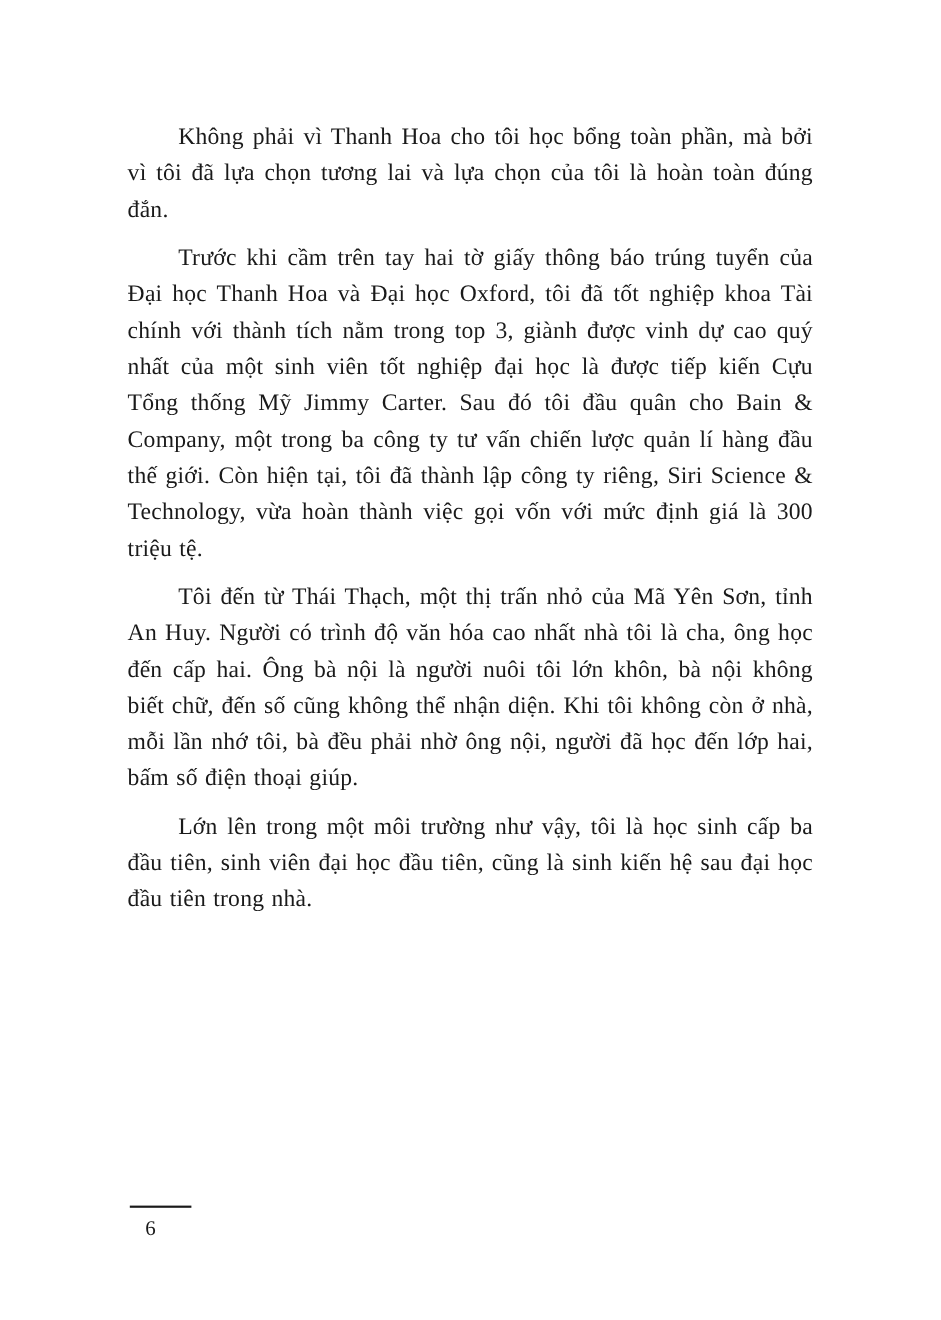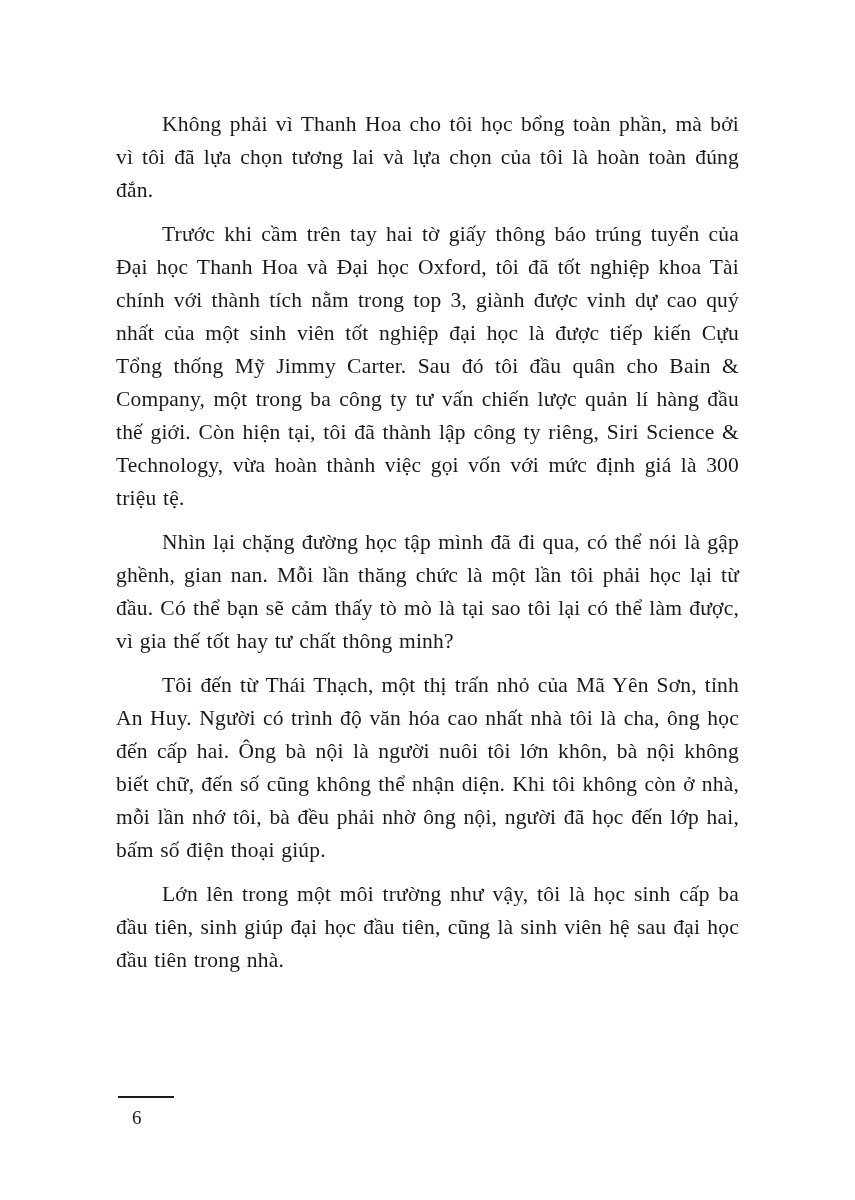--- a/index.html
+++ b/index.html
@@ -49,22 +49,21 @@
     color: #1a1a1a;
   }
 </style>
 </head>
 <body>
 
 <div class="page">
   <div class="body-text">
     <p>Không phải vì Thanh Hoa cho tôi học bổng toàn phần, mà bởi vì tôi đã lựa chọn tương lai và lựa chọn của tôi là hoàn toàn đúng đắn.</p>
     <p>Trước khi cầm trên tay hai tờ giấy thông báo trúng tuyển của Đại học Thanh Hoa và Đại học Oxford, tôi đã tốt nghiệp khoa Tài chính với thành tích nằm trong top 3, giành được vinh dự cao quý nhất của một sinh viên tốt nghiệp đại học là được tiếp kiến Cựu Tổng thống Mỹ Jimmy Carter. Sau đó tôi đầu quân cho Bain &amp; Company, một trong ba công ty tư vấn chiến lược quản lí hàng đầu thế giới. Còn hiện tại, tôi đã thành lập công ty riêng, Siri Science &amp; Technology, vừa hoàn thành việc gọi vốn với mức định giá là 300 triệu tệ.</p>
-    <p>Nhìn lại chặng đường học tập mình đã đi qua, có thể nói là gập ghềnh, gian nan. Mỗi lần thăng chức là một lần tôi phải học lại từ đầu. Có thể bạn sẽ cảm thấy tò mò là tại sao tôi lại có thể làm được, vì gia thế tốt hay tư chất thông minh?</p>
     <p>Tôi đến từ Thái Thạch, một thị trấn nhỏ của Mã Yên Sơn, tỉnh An Huy. Người có trình độ văn hóa cao nhất nhà tôi là cha, ông học đến cấp hai. Ông bà nội là người nuôi tôi lớn khôn, bà nội không biết chữ, đến số cũng không thể nhận diện. Khi tôi không còn ở nhà, mỗi lần nhớ tôi, bà đều phải nhờ ông nội, người đã học đến lớp hai, bấm số điện thoại giúp.</p>
-    <p>Lớn lên trong một môi trường như vậy, tôi là học sinh cấp ba đầu tiên, sinh giúp đại học đầu tiên, cũng là sinh viên hệ sau đại học đầu tiên trong nhà.</p>
+    <p>Lớn lên trong một môi trường như vậy, tôi là học sinh cấp ba đầu tiên, sinh viên đại học đầu tiên, cũng là sinh kiến hệ sau đại học đầu tiên trong nhà.</p>
   </div>
 
   <div class="footer">
     <div class="footer-rule"></div>
     <div class="footer-number">6</div>
   </div>
 </div>
 
 </body></html>

